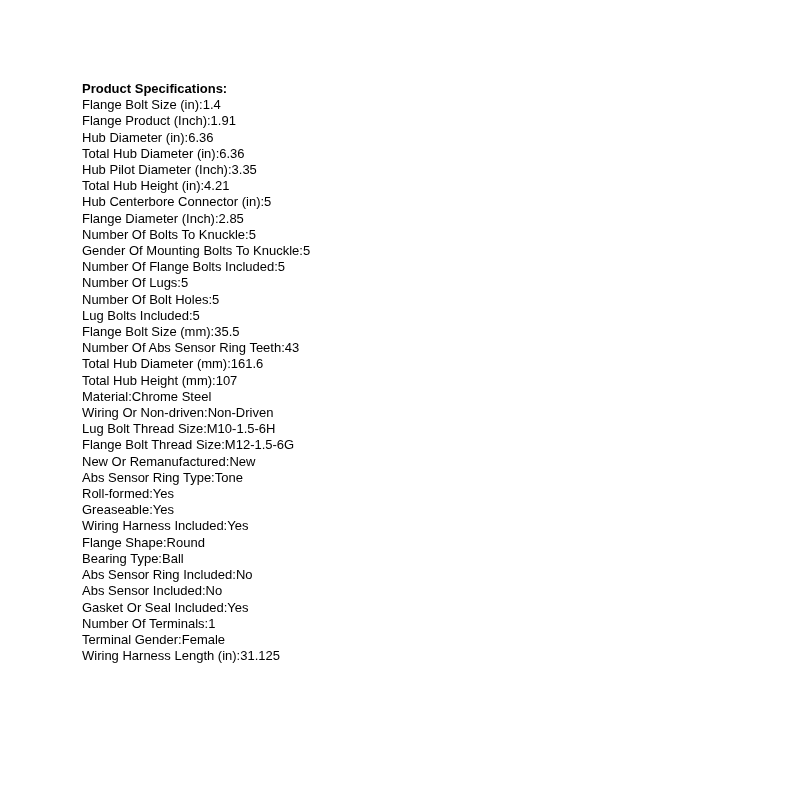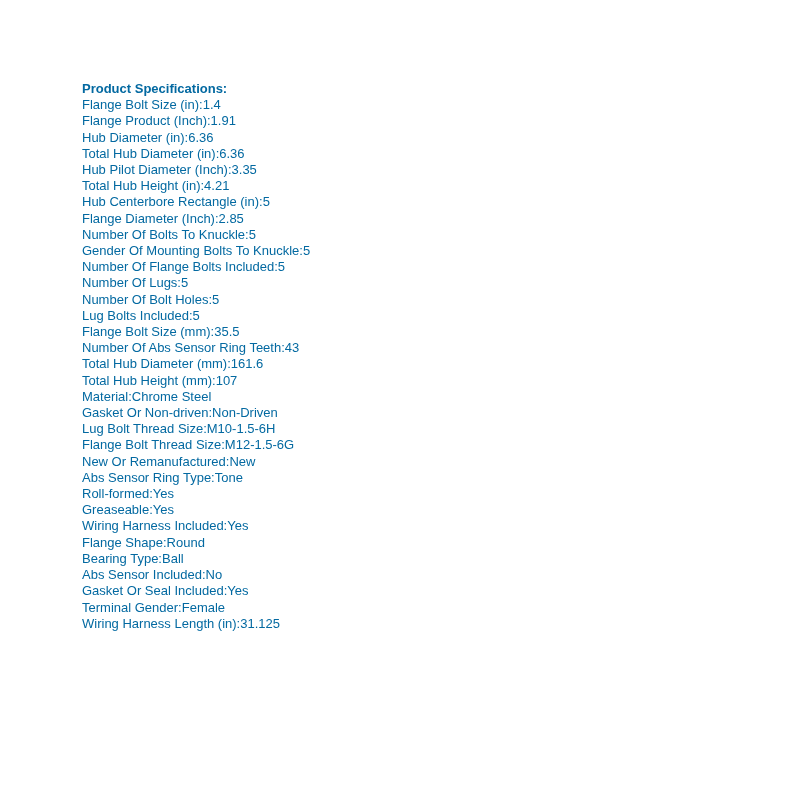--- a/index.html
+++ b/index.html
@@ -30,51 +30,53 @@
     font-weight: bold;
   }
   .spec-line {
     font-weight: normal;
   }
 </style>
 </head>
 <body style="background: rgb(255, 255, 255);">
 
 <div class="page">
-  <div class="spec-block" style="color: #0369a1;">
+  <div class="spec-block" style="color: #000000;">
     <div class="spec-title">Product Specifications:</div>
     <div class="spec-list">
         <div class="spec-line">Flange Bolt Size (in):1.4</div>
         <div class="spec-line">Flange Product (Inch):1.91</div>
         <div class="spec-line">Hub Diameter (in):6.36</div>
         <div class="spec-line">Total Hub Diameter (in):6.36</div>
         <div class="spec-line">Hub Pilot Diameter (Inch):3.35</div>
         <div class="spec-line">Total Hub Height (in):4.21</div>
-        <div class="spec-line">Hub Centerbore Rectangle (in):5</div>
+        <div class="spec-line">Hub Centerbore Connector (in):5</div>
         <div class="spec-line">Flange Diameter (Inch):2.85</div>
         <div class="spec-line">Number Of Bolts To Knuckle:5</div>
         <div class="spec-line">Gender Of Mounting Bolts To Knuckle:5</div>
         <div class="spec-line">Number Of Flange Bolts Included:5</div>
         <div class="spec-line">Number Of Lugs:5</div>
         <div class="spec-line">Number Of Bolt Holes:5</div>
         <div class="spec-line">Lug Bolts Included:5</div>
         <div class="spec-line">Flange Bolt Size (mm):35.5</div>
         <div class="spec-line">Number Of Abs Sensor Ring Teeth:43</div>
         <div class="spec-line">Total Hub Diameter (mm):161.6</div>
         <div class="spec-line">Total Hub Height (mm):107</div>
         <div class="spec-line">Material:Chrome Steel</div>
-        <div class="spec-line">Gasket Or Non-driven:Non-Driven</div>
+        <div class="spec-line">Wiring Or Non-driven:Non-Driven</div>
         <div class="spec-line">Lug Bolt Thread Size:M10-1.5-6H</div>
         <div class="spec-line">Flange Bolt Thread Size:M12-1.5-6G</div>
         <div class="spec-line">New Or Remanufactured:New</div>
         <div class="spec-line">Abs Sensor Ring Type:Tone</div>
         <div class="spec-line">Roll-formed:Yes</div>
         <div class="spec-line">Greaseable:Yes</div>
         <div class="spec-line">Wiring Harness Included:Yes</div>
         <div class="spec-line">Flange Shape:Round</div>
         <div class="spec-line">Bearing Type:Ball</div>
+        <div class="spec-line">Abs Sensor Ring Included:No</div>
         <div class="spec-line">Abs Sensor Included:No</div>
         <div class="spec-line">Gasket Or Seal Included:Yes</div>
+        <div class="spec-line">Number Of Terminals:1</div>
         <div class="spec-line">Terminal Gender:Female</div>
         <div class="spec-line">Wiring Harness Length (in):31.125</div>
       </div>
   </div>
 </div>
 
 </body></html>

